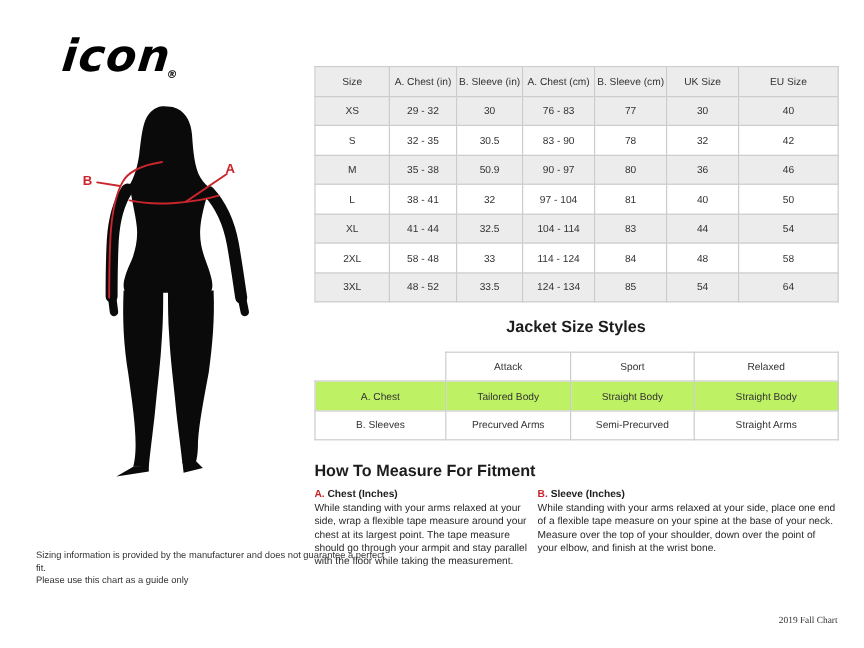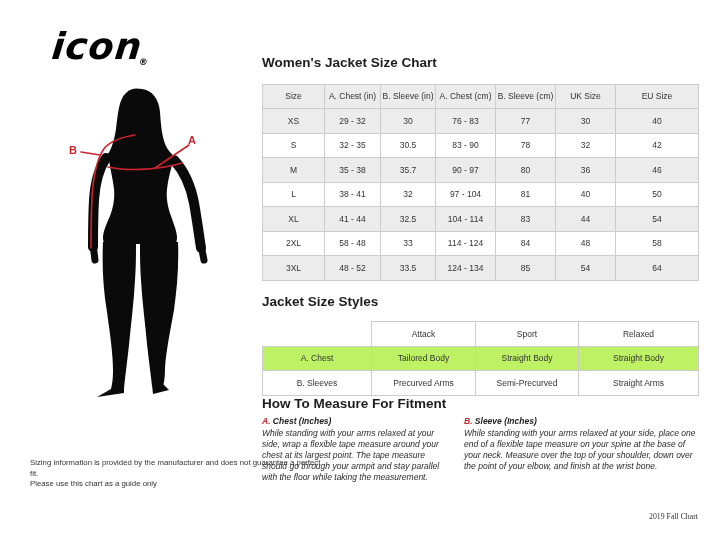--- a/index.html
+++ b/index.html
@@ -21,27 +21,27 @@
   .figure-wrap svg{display:block;width:190px;height:320px;}
   
   .right-col{position:absolute;left:262px;top:55px;width:436px;}
   h2.section{font-size:13.5px;font-weight:bold;color:#1d1d1d;margin:0;line-height:1.15;}
   #size-title{margin-bottom:13px;}
   table{border-collapse:collapse;table-layout:fixed;width:436px;font-size:8.5px;color:#333;}
   th,td{border:1px solid #cccccc;text-align:center;vertical-align:middle;font-weight:normal;padding:0;height:23.5px;}
   .size-table{margin-bottom:13px;}
   .size-table thead th{background:#ececec;}
   .size-table tbody tr:nth-child(odd){background:#ececec;}
-  #styles-title{margin-bottom:12px;}
-  .style-table{}
+  #styles-title{margin-bottom:12px;text-align:center;}
+  .style-table{margin-bottom:18px;}
   .style-table th{background:#ffffff;}
   .style-table thead th:first-child{border:none;background:transparent;}
   .style-table tbody tr:first-child{background:#bef264;}
   #measure-title{margin-bottom:5px;}
-  .measure-cols{display:flex;gap:16px;font-style:italic;}
+  .measure-cols{display:flex;}
   .measure-col-a{width:186px;flex:0 0 auto;}
   .measure-col-b{flex:1;}
   .measure-head{font-size:8.5px;font-weight:bold;color:#1d1d1d;margin:0 0 2px 0;}
   .measure-head .prefix{color:#c9252c;}
   .measure-body{font-size:8.5px;line-height:11px;color:#2a2a2a;margin:0;}
   
   .disclaimer{position:absolute;left:30px;top:458px;width:300px;font-size:7.8px;line-height:10.5px;color:#333;}
   .chart-version{position:absolute;right:22px;top:512px;font-size:7.8px;color:#333;font-family:Liberation Serif, serif;}
 </style>
 </head>
@@ -77,21 +77,20 @@
       <path d="M139,59 L105,82"></path>
       <path d="M31,66 L50,69"></path>
     </g>
     <text x="138" y="58" font-size="11" font-weight="bold" fill="#c9252c">A</text>
     <text x="19" y="68" font-size="11" font-weight="bold" fill="#c9252c">B</text>
   </svg>
 </div>
 
 <div class="right-col">
 
-  <h2 class="section" id="size-title">Women's Jacket Size Chart</h2>
 
   <table class="size-table">
     <colgroup>
       <col style="width:62px">
         <col style="width:56px">
         <col style="width:55px">
         <col style="width:60px">
         <col style="width:60px">
         <col style="width:60px">
         <col style="width:83px">
@@ -122,21 +121,21 @@
           <td>32 - 35</td>
           <td>30.5</td>
           <td>83 - 90</td>
           <td>78</td>
           <td>32</td>
           <td>42</td>
         </tr>
         <tr>
           <td>M</td>
           <td>35 - 38</td>
-          <td>35.7</td>
+          <td>50.9</td>
           <td>90 - 97</td>
           <td>80</td>
           <td>36</td>
           <td>46</td>
         </tr>
         <tr>
           <td>L</td>
           <td>38 - 41</td>
           <td>32</td>
           <td>97 - 104</td>

